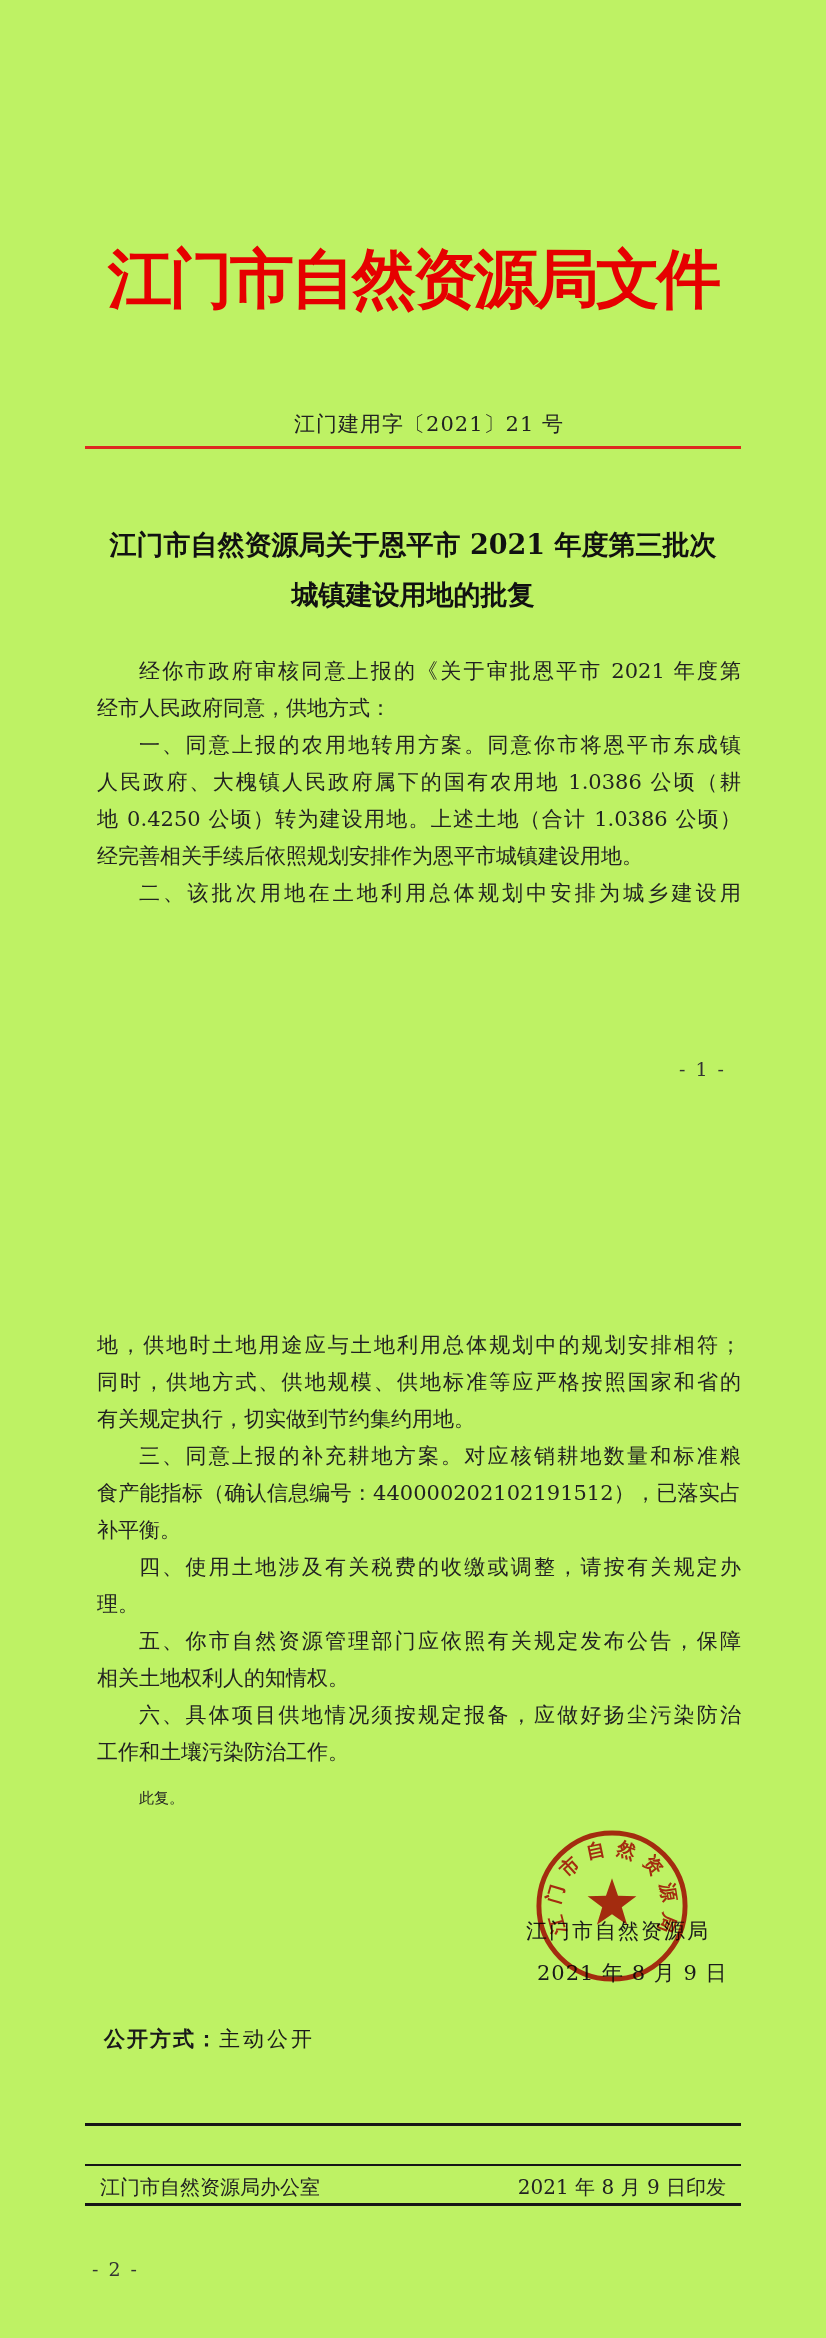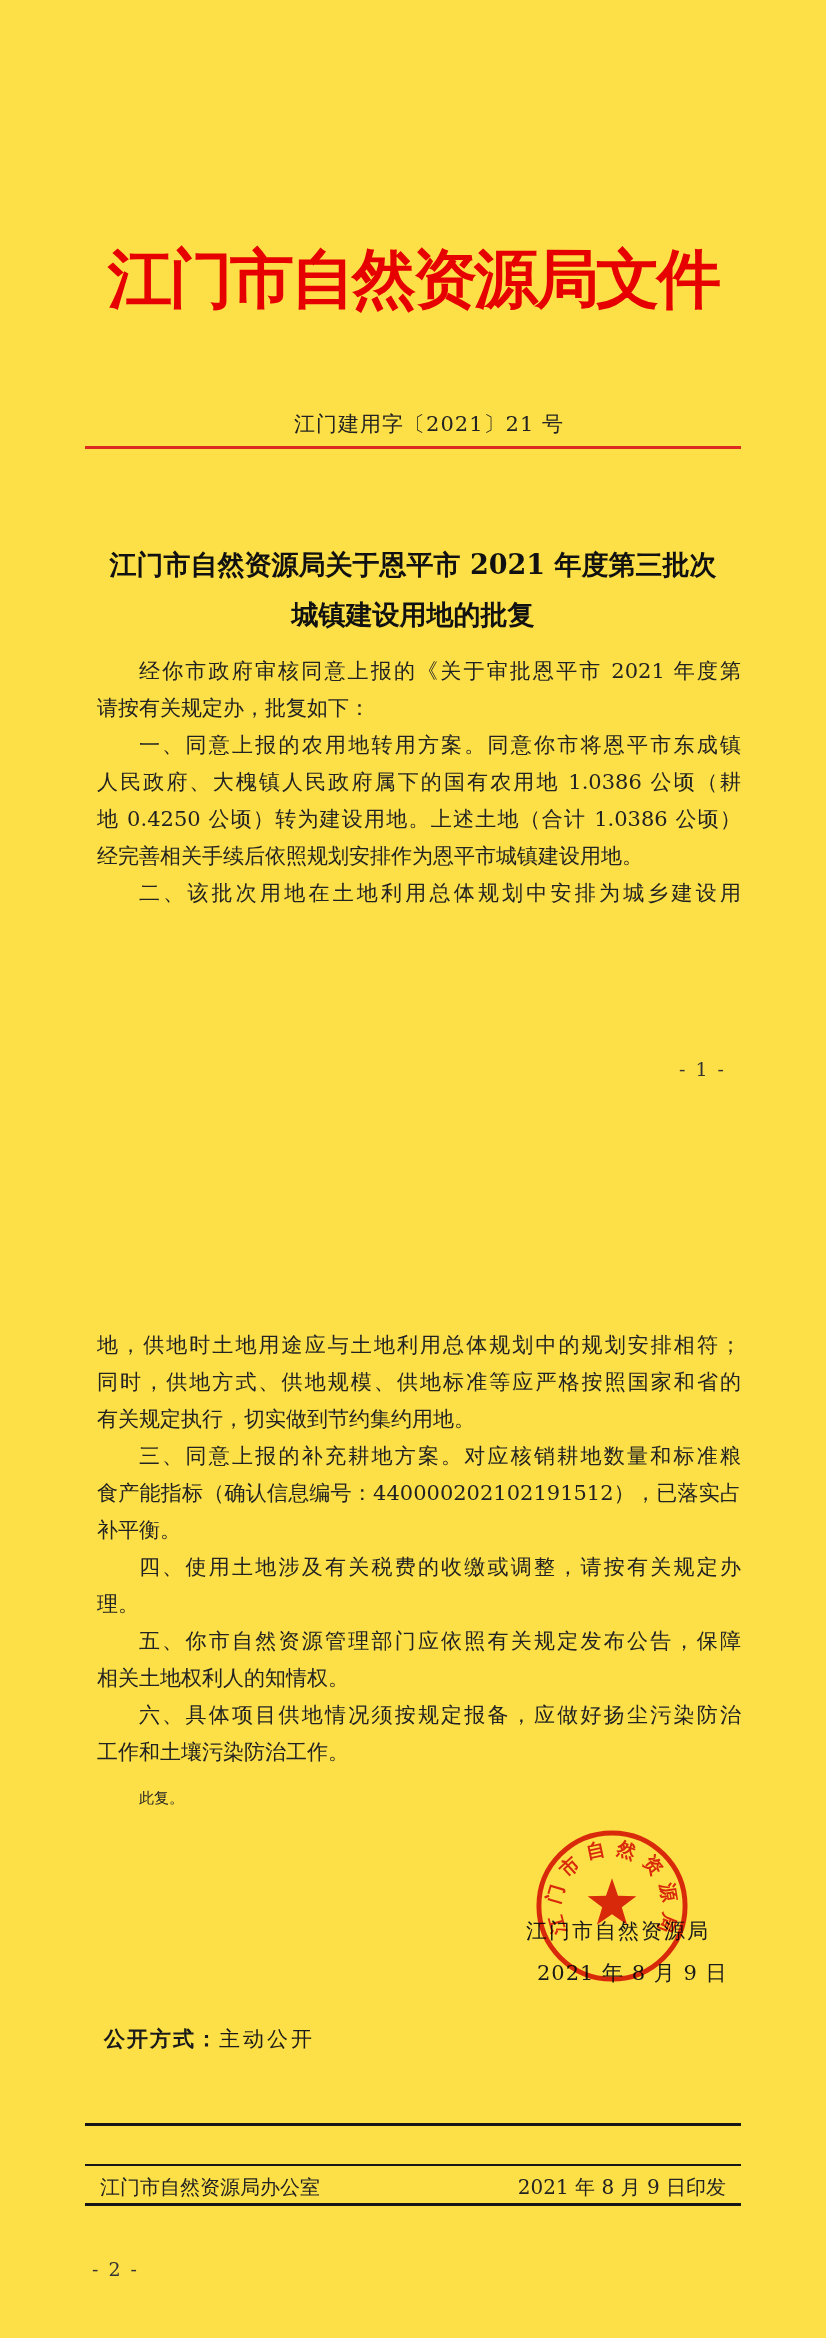--- a/index.html
+++ b/index.html
@@ -1,19 +1,19 @@
 <!DOCTYPE html>
 <html><head>
 <meta charset="utf-8">
 <style>
   html,body{margin:0;padding:0;background:#ffffff;}
   .sheet{
     position:relative;
     width:826px;height:2338px;
-    background:#fde047;
+    background:#bef264;
     font-family:"DejaVu Serif","Liberation Serif",serif;
     color:#1e1e1e;
     overflow:hidden;
   }
   .header-title{
     position:absolute;top:236px;left:0;width:100%;
     text-align:center;
     font-size:64px;font-weight:bold;
     letter-spacing:-3px;
     color:#e60000;
@@ -21,21 +21,21 @@
   }
   .doc-number{
     position:absolute;top:410px;left:0;width:100%;
     text-align:center;font-size:21px;letter-spacing:1px;color:#222;padding-left:16px;
   }
   .red-rule{
     position:absolute;top:446px;left:85px;width:656px;height:3px;
     background:#dd2a20;
   }
   .doc-title{
-    position:absolute;top:540px;left:40px;width:746px;
+    position:absolute;top:520px;left:40px;width:746px;
     text-align:center;font-size:27px;font-weight:bold;line-height:50px;
     color:#111;
   }
   .body-block{
     position:absolute;left:97px;width:644px;
     font-size:21px;line-height:37px;color:#222;
   }
   .b1{top:653px;}
   .b2{top:1327px;}
   .bline{width:644px;}
@@ -96,21 +96,21 @@
 
   <div class="red-rule"></div>
 
   <div class="doc-title">
     <div>江门市自然资源局关于恩平市 2021 年度第三批次</div>
     <div>城镇建设用地的批复</div>
   </div>
 
   <div class="body-block b1">
     <div class="bline ind j">经你市政府审核同意上报的《关于审批恩平市 2021 年度第</div>
-    <div class="bline">请按有关规定办，批复如下：</div>
+    <div class="bline">经市人民政府同意，供地方式：</div>
     <div class="bline ind j">一、同意上报的农用地转用方案。同意你市将恩平市东成镇</div>
     <div class="bline j">人民政府、大槐镇人民政府属下的国有农用地 1.0386 公顷（耕</div>
     <div class="bline j">地 0.4250 公顷）转为建设用地。上述土地（合计 1.0386 公顷）</div>
     <div class="bline">经完善相关手续后依照规划安排作为恩平市城镇建设用地。</div>
     <div class="bline ind j">二、该批次用地在土地利用总体规划中安排为城乡建设用</div>
   </div>
 
   <div class="page-num-1">- 1 -</div>
 
   <div class="body-block b2">

